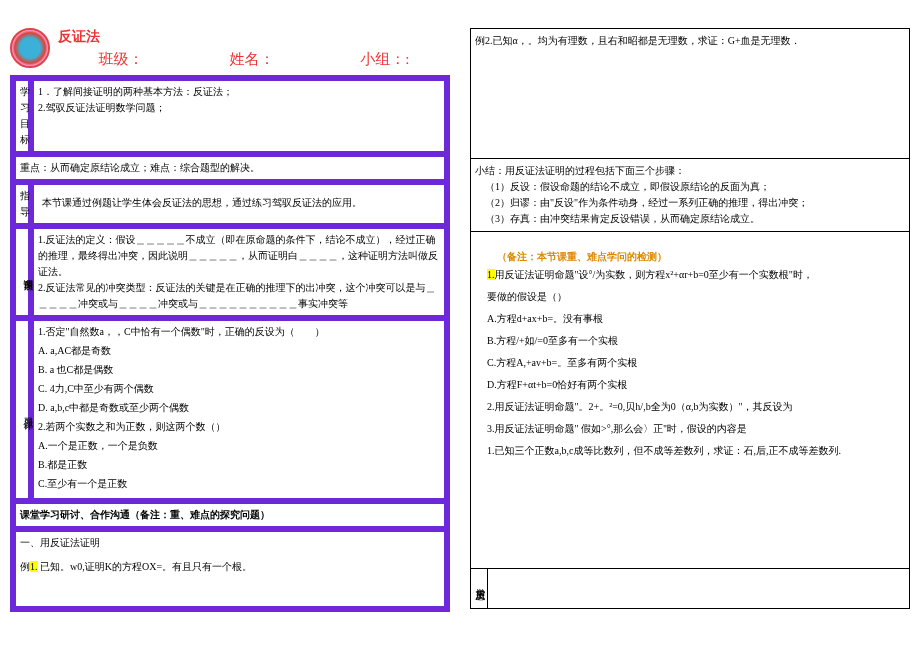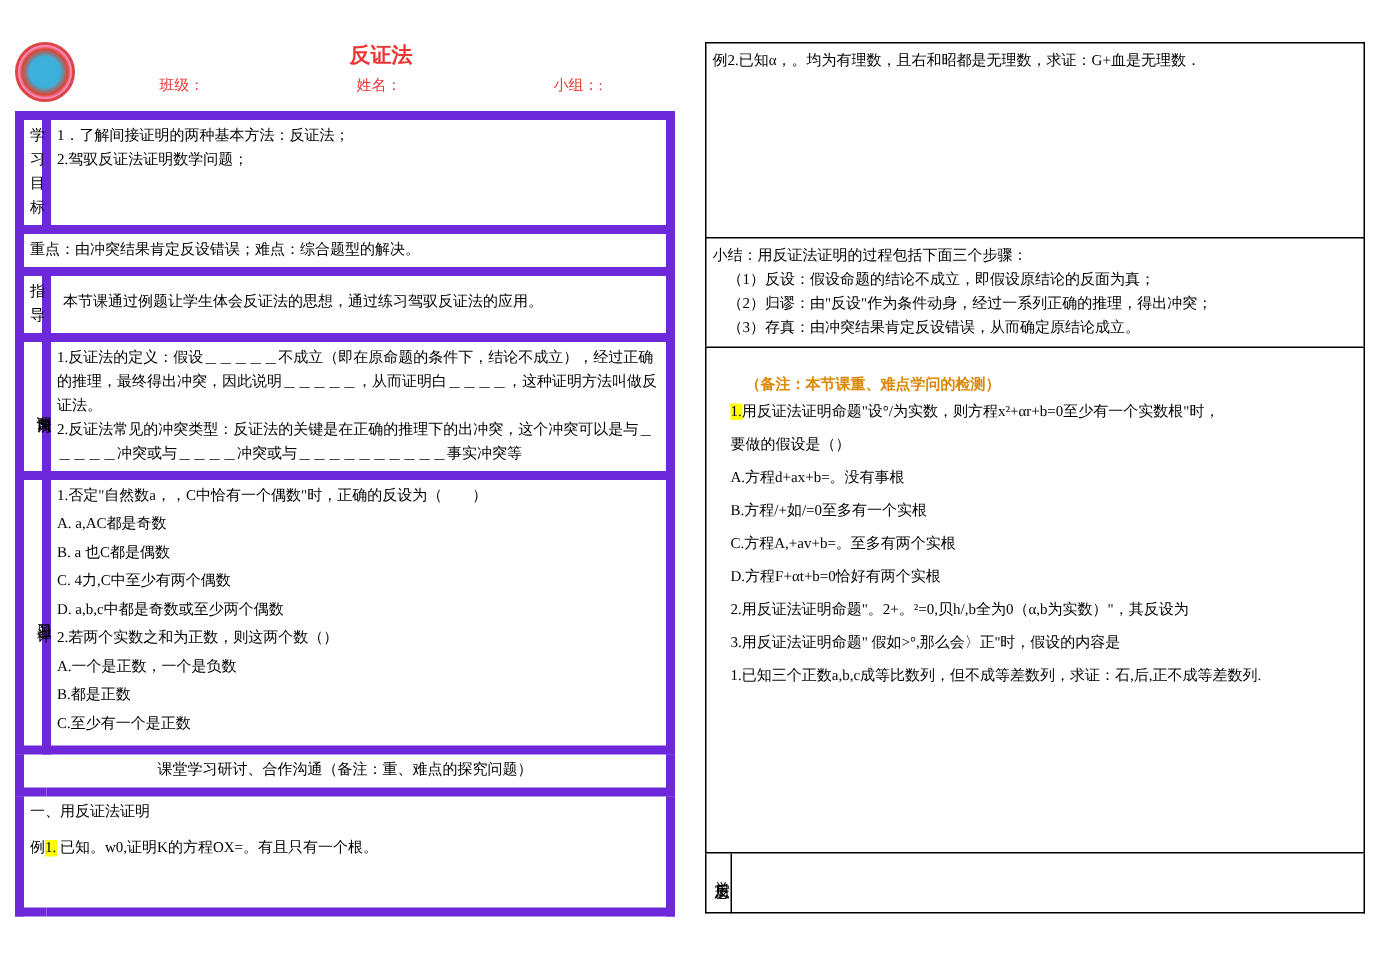--- a/index.html
+++ b/index.html
@@ -27,43 +27,42 @@
       width: 40px;
       height: 40px;
       border-radius: 50%;
       background: radial-gradient(circle at 50% 50%, #3bb0d8 40%, #d43 60%, #f9d 70%, #fff 100%);
       border: 2px solid #d44;
       margin-right: 8px;
       flex-shrink: 0;
     }
     .title-block {
       flex: 1;
-      text-align: center;
       font-family: Liberation Serif, serif;
     }
     .main-title {
       color: #e33;
       font-size: 14px;
       font-weight: bold;
       margin-bottom: 4px;
     }
     .meta-line {
       color: #e33;
-      font-size: 10px;
+      font-size: 15px;
       display: flex;
       justify-content: space-around;
       padding: 0 20px;
       gap: 45px;
     }
     .meta-item { }
     table.main { width: 100%; border-collapse: collapse; table-layout: fixed; }
     table.main td { border: 6px solid #6d28d9; padding: 3px 4px; vertical-align: top; line-height: 1.6; }
     .col-label { width: 18px; text-align: center; vertical-align: middle !important; }
     .vlabel { writing-mode: vertical-rl; text-orientation: upright; letter-spacing: 1px; display: inline-block; }
-    .section-head { text-align: center; font-weight: normal; }
+    .section-head { text-align: left; font-weight: bold; }
     .hl { background: #ffff00; }
     .indent { padding-left: 1em; display: block; }
     .option { display: block; margin: 3px 0; }
     .right-top {
       border: 1px solid #000;
       border-bottom: none;
       padding: 4px;
       line-height: 1.6;
       min-height: 130px;
     }
@@ -113,21 +112,21 @@
   </div>
 
   <table class="main">
     <tbody>
         <tr>
       <td class="col-label"><span>学习目标</span></td>
       <td style="white-space:pre-line;">1．了解间接证明的两种基本方法：反证法；
 2.驾驭反证法证明数学问题；</td>
     </tr>
     <tr>
-      <td colspan="2">重点：由冲突结果肯定反设错误；难点：综合题型的解决。</td>
+      <td colspan="2">重点：从而确定原结论成立；难点：综合题型的解决。</td>
     </tr>
     <tr>
       <td class="col-label">指导</td>
       <td style="padding:10px 8px;">本节课通过例题让学生体会反证法的思想，通过练习驾驭反证法的应用。</td>
     </tr>
     <tr>
       <td class="col-label"><span class="vlabel">课前预习</span></td>
       <td style="white-space:pre-line;">1.反证法的定义：假设＿＿＿＿＿不成立（即在原命题的条件下，结论不成立），经过正确的推理，最终得出冲突，因此说明＿＿＿＿＿，从而证明白＿＿＿＿，这种证明方法叫做反证法。
 2.反证法常见的冲突类型：反证法的关键是在正确的推理下的出冲突，这个冲突可以是与＿＿＿＿＿冲突或与＿＿＿＿冲突或与＿＿＿＿＿＿＿＿＿＿事实冲突等</td>
     </tr>

